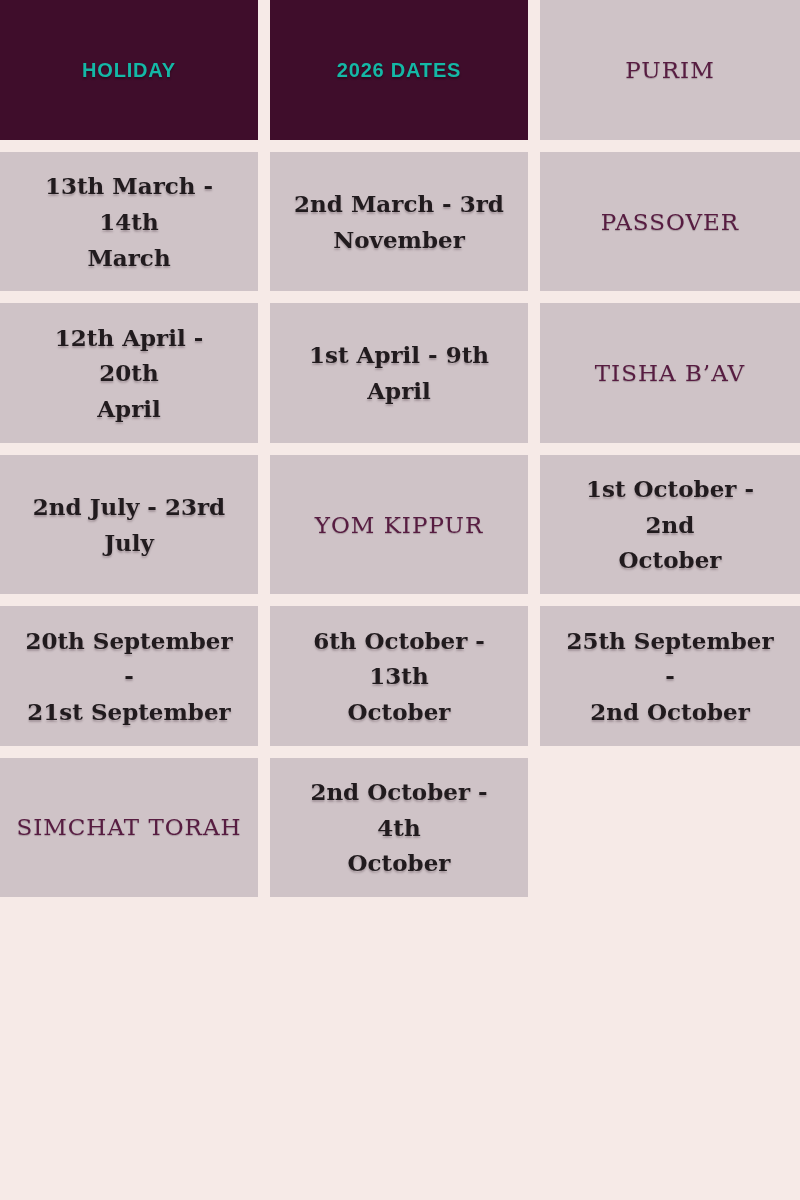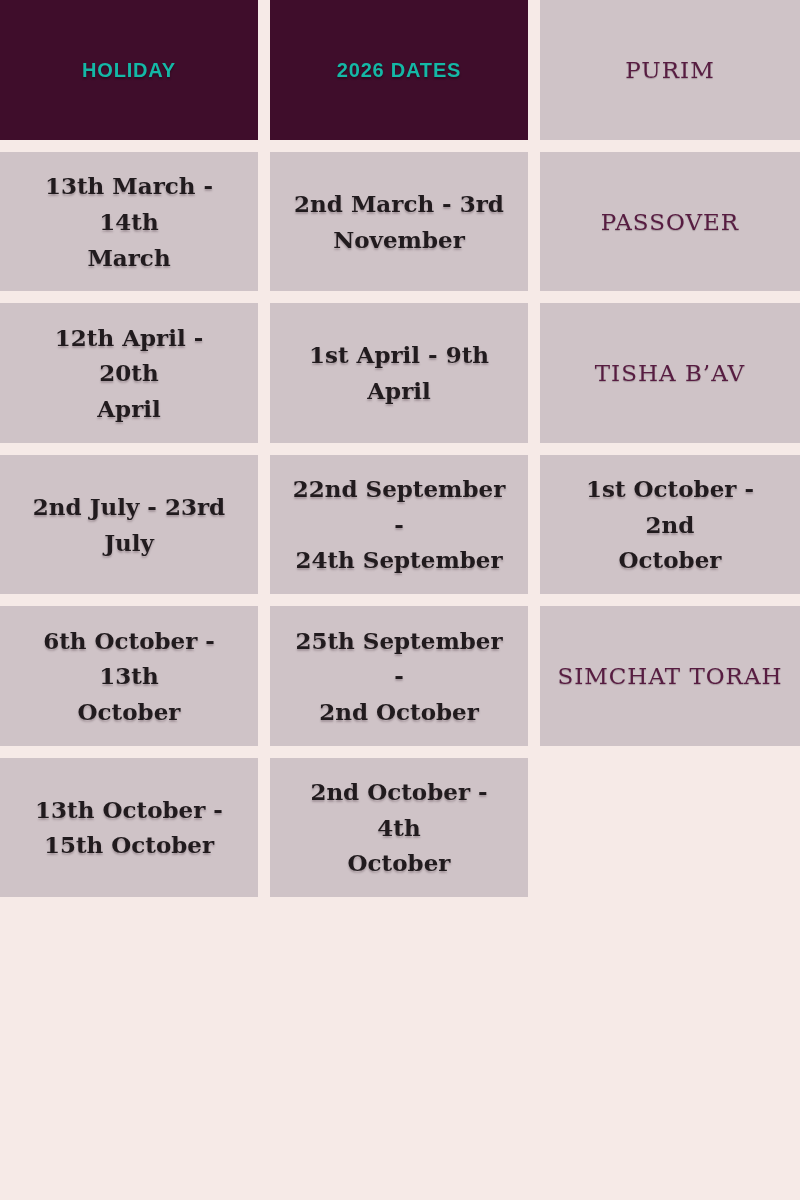--- a/index.html
+++ b/index.html
@@ -73,30 +73,29 @@
   <div class="cell body-cell holiday-cell">PASSOVER</div>
   <div class="cell body-cell dates-cell">12th April - 20th
 April</div>
   <div class="cell body-cell dates-cell">1st April - 9th
 April</div>
 
   <div class="cell body-cell holiday-cell">TISHA B’AV</div>
   <div class="cell body-cell dates-cell">2nd July - 23rd
 July</div>
 
-  <div class="cell body-cell dates-cell">22nd September -
-24th September</div>
 
+  <div class="cell body-cell holiday-cell">YOM KIPPUR</div>
   <div class="cell body-cell dates-cell">1st October - 2nd
 October</div>
+  <div class="cell body-cell dates-cell">20th September -
+21st September</div>
 
   <div class="cell body-cell dates-cell">6th October - 13th
 October</div>
   <div class="cell body-cell dates-cell">25th September -
 2nd October</div>
 
   <div class="cell body-cell holiday-cell">SIMCHAT TORAH</div>
-  <div class="cell body-cell dates-cell">13th October -
-15th October</div>
   <div class="cell body-cell dates-cell">2nd October - 4th
 October</div>
 
 </div>
 
 </body></html>

